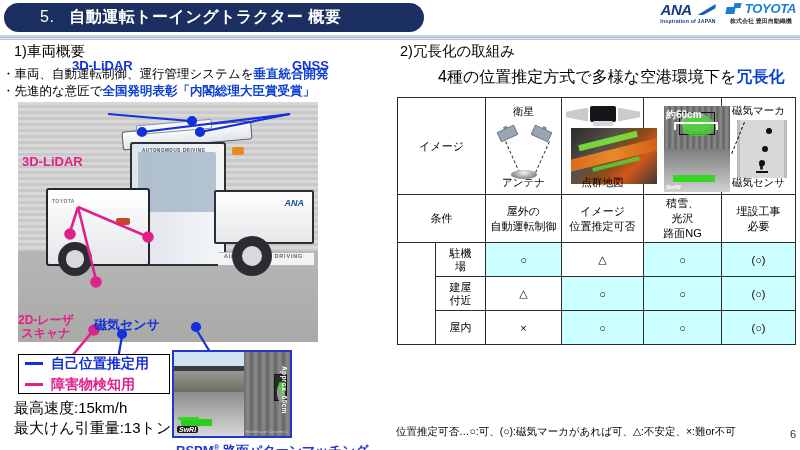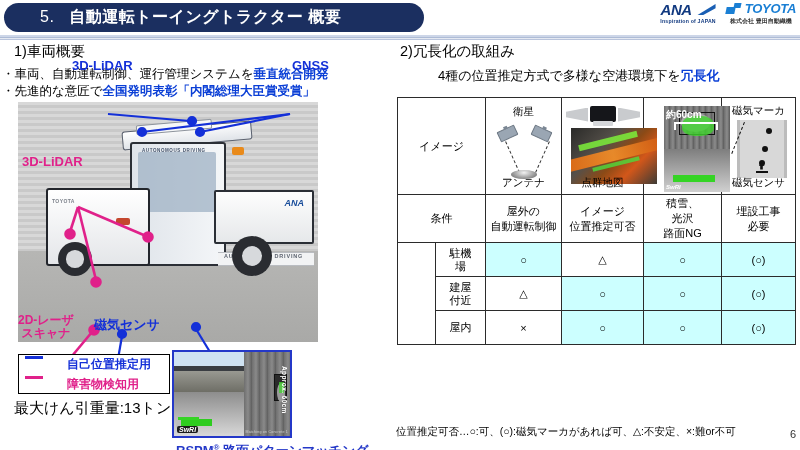--- a/index.html
+++ b/index.html
@@ -85,21 +85,21 @@
   #callout-svg{position:absolute;left:0;top:42px;width:392px;height:405px;pointer-events:none;}
   .lbl{position:absolute;font-weight:bold;white-space:nowrap;}
   .lbl-blue{color:#1430d8;}
   .lbl-pink{color:#e0218a;}
   
   #legend{
     position:absolute;left:18px;top:312px;width:152px;height:40px;
     border:1.5px solid #000;background:#fff;box-sizing:border-box;
     padding:4px 6px;display:flex;flex-direction:column;justify-content:center;gap:3px;
   }
-  .leg-row{display:flex;gap:24px;font-size:12px;font-weight:bold;}
+  .leg-row{display:flex;align-items:center;gap:8px;font-size:14px;font-weight:bold;}
   .leg-line{width:18px;height:3px;display:inline-block;}
   .leg-blue{background:#1430d8;}
   .leg-pink{background:#e0218a;}
   .leg-t-blue{color:#1430d8;}
   .leg-t-pink{color:#e0218a;}
   #specs{position:absolute;left:14px;top:356px;font-size:15px;line-height:1.32;white-space:nowrap;}
   
   #rspm-inset{
     position:absolute;left:172px;top:308px;width:120px;height:88px;
     border:2px solid #2438c8;background:#1d1d1d;overflow:hidden;box-sizing:border-box;
@@ -291,20 +291,21 @@
       <span class="leg-line leg-blue"></span>
       <span class="leg-t-blue">自己位置推定用</span>
     </div>
     <div class="leg-row">
       <span class="leg-line leg-pink"></span>
       <span class="leg-t-pink">障害物検知用</span>
     </div>
   </div>
 
   <div id="specs">
+    <div>最高速度:15km/h</div>
     <div>最大けん引重量:13トン</div>
   </div>
 
   <div id="rspm-inset">
     <div id="ri-tl">
         <div id="ri-tl-dash"></div>
       </div>
     <div id="ri-bl">
       <div id="ri-circ"></div>
         <div id="ri-green"></div>
@@ -321,21 +322,21 @@
     <div id="ri-cap">Ranger Surface Matching on Concrete 1</div>
   </div>
   <div id="rspm-cap">
     <span>RSPM</span><sup>®</sup><span> 路面パターンマッチング</span>
   </div>
 
 </div>
 
 <div id="right">
   <div class="sec-head" style="margin-left:8px;">2)冗長化の取組み</div>
-  <div style="margin:6px 0 0 46px;font-size:13px;white-space:nowrap;">
+  <div style="margin:6px 0 0 46px;font-size:16px;white-space:nowrap;">
     <span>4種の位置推定方式で多様な空港環境下を</span><span class="b-strong">冗長化</span>
   </div>
 
   <table id="tbl">
     <colgroup>
       <col style="width:38px">
         <col style="width:50px">
       <col style="width:76px">
         <col style="width:82px">
         <col style="width:78px">

